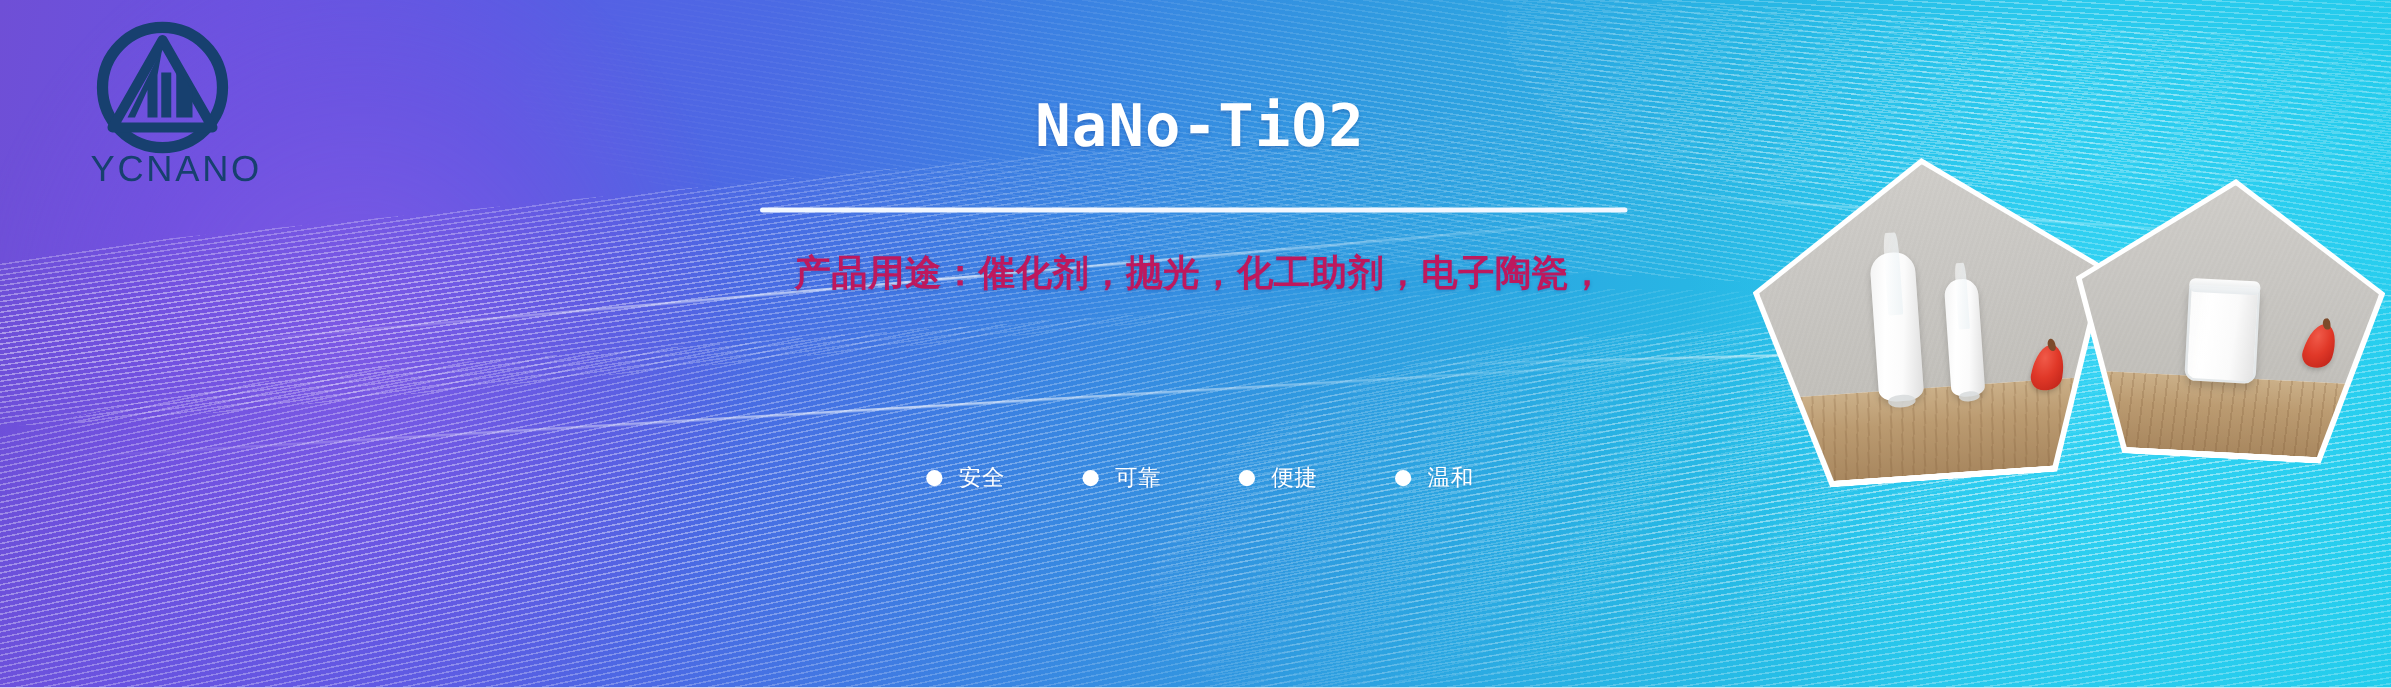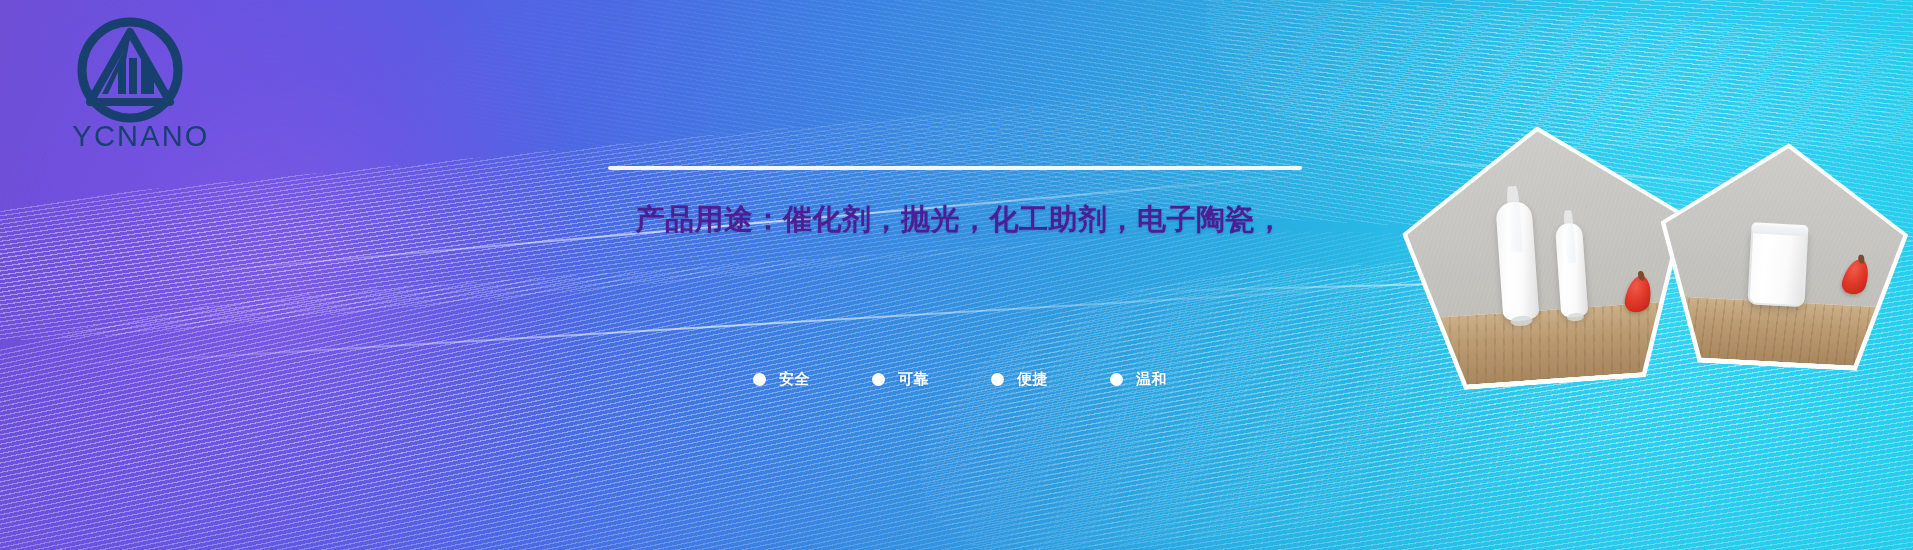--- a/index.html
+++ b/index.html
@@ -150,36 +150,36 @@
     line-height:1;
     text-shadow:0 1px 3px rgba(20,60,140,.35);
   }
   .divider{
     position:absolute;left:138px;top:166px;width:694px;height:4px;
     background:#f2f7ff;
     border-radius:2px;
   }
   .desc{
     position:absolute;left:0;top:196px;width:100%;
-    color:#4c1d95;
+    color:#be185d;
     font-size:29px;font-weight:700;
     line-height:46px;
     letter-spacing:.5px;
     text-shadow:0 1px 3px rgba(20,60,140,.3);
   }
   .desc-line{display:block;}
   .features{
     position:absolute;left:0;top:370px;width:100%;
     display:flex;justify-content:center;align-items:center;
     gap:62px;
   }
   .feature{
     display:flex;align-items:center;gap:13px;
     color:#ffffff;
-    font-size:15px;font-weight:700;
+    font-size:18px;font-weight:400;
     letter-spacing:.5px;
     text-shadow:0 1px 3px rgba(20,60,140,.3);
   }
   .dot{
     width:13px;height:13px;border-radius:50%;
     background:#ffffff;flex:0 0 auto;
   }
 
   
   .photo{
@@ -284,20 +284,21 @@
         <path d="M56 24 L52 46 L52 80 L44 80 L44 58 L34 80 L28 80 Z" fill="#17406f"></path>
         <rect x="55" y="44" width="8" height="36" fill="#17406f"></rect>
         <path d="M67 40 L80 58 L80 80 L67 80 Z" fill="#17406f"></path>
       </svg>
     </div>
     <div class="logo-text">YCNANO</div>
   </div>
 
   <div class="content">
 
+    <div class="title">NaNo-TiO2</div>
 
     <div class="divider"></div>
 
     <div class="desc">
       <span class="desc-line">产品用途：催化剂，抛光，化工助剂，电子陶瓷，</span>
     </div>
 
     <div class="features">
       <div class="feature">
         <span class="dot"></span>

